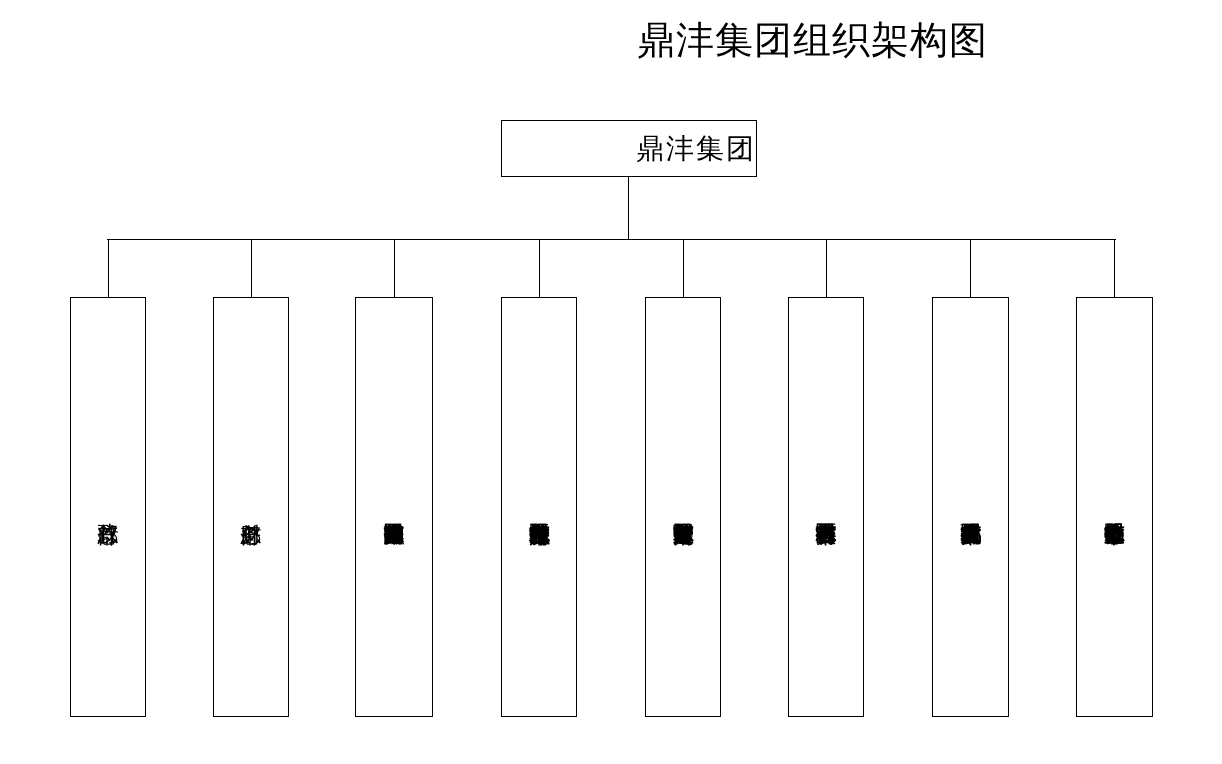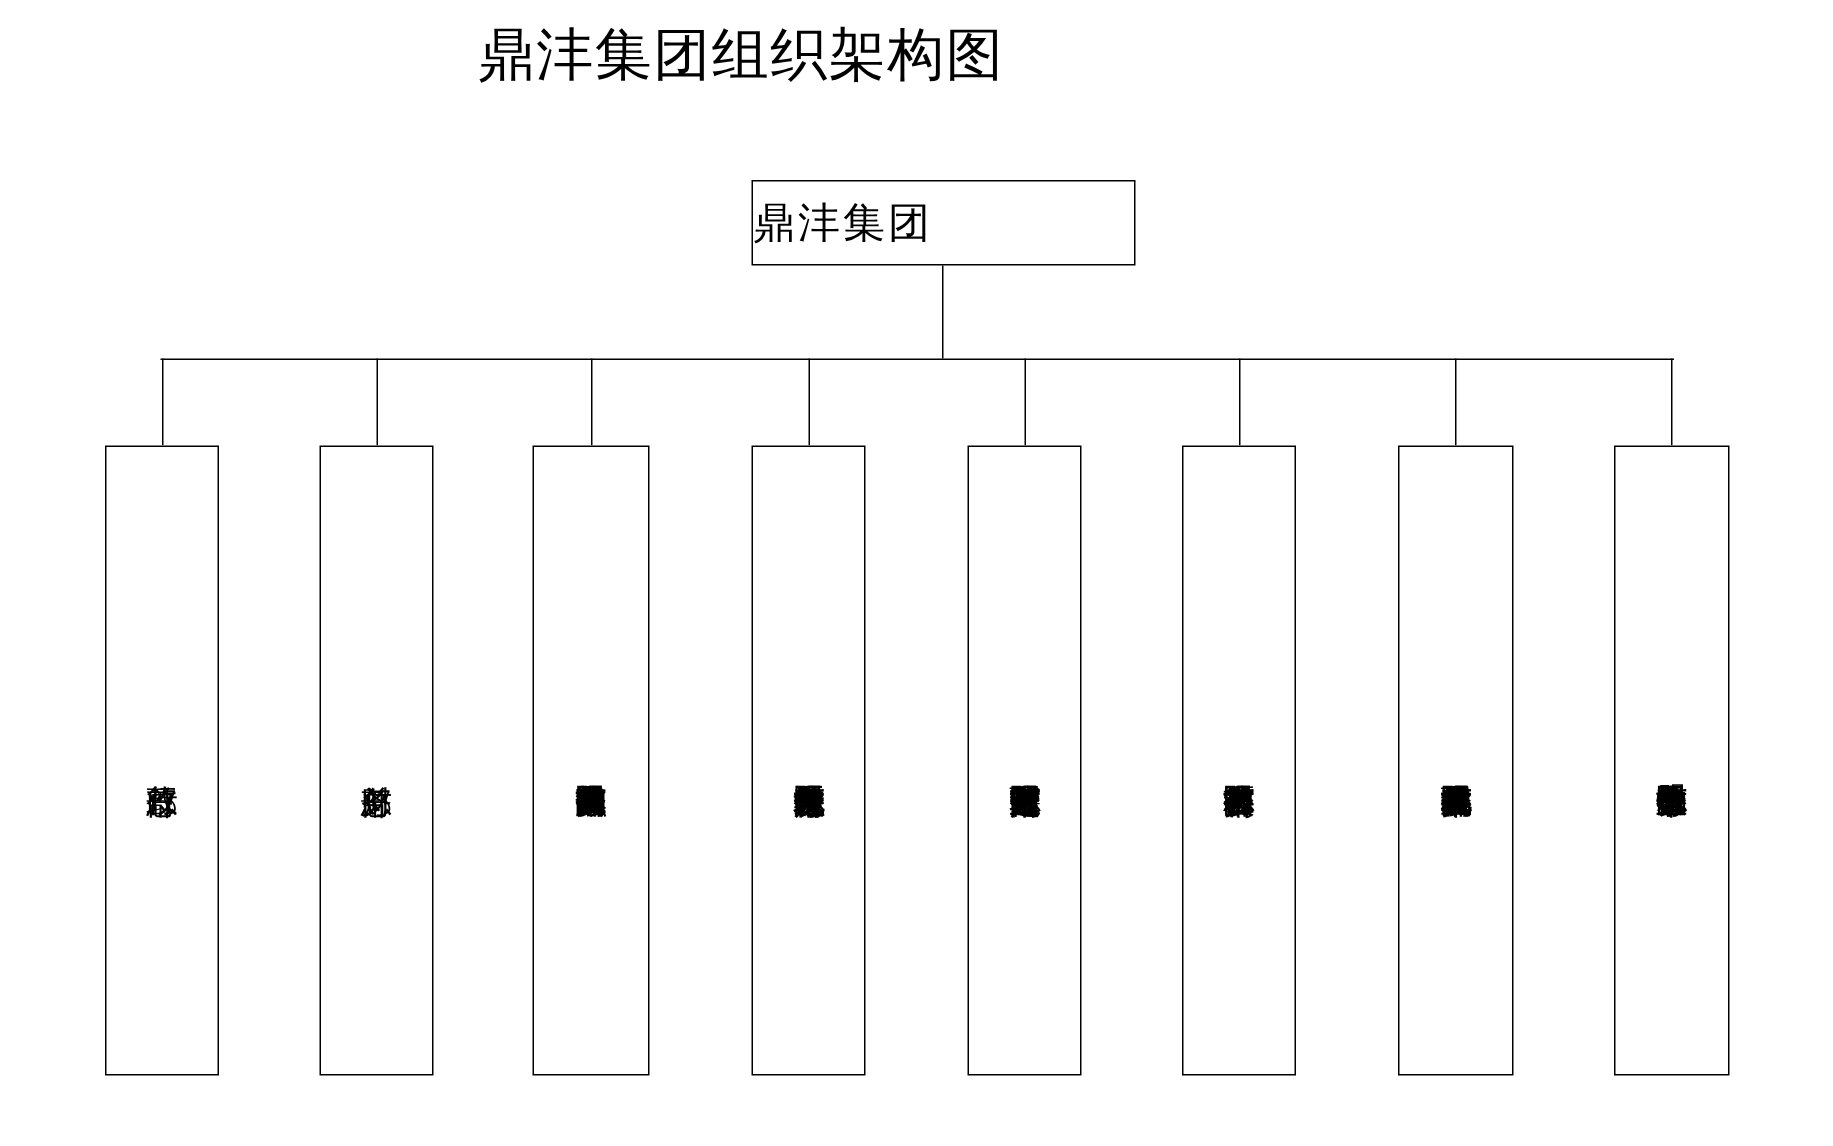--- a/index.html
+++ b/index.html
@@ -21,45 +21,45 @@
     height: 764px;
     background: #ffffff;
   }
 
   
   .chart-title {
     position: absolute;
     left: 0;
     top: 16px;
     width: 988px;
-    text-align: center;
+    text-align: right;
     font-size: 38px;
     line-height: 48px;
     letter-spacing: 1px;
-    font-family: Liberation Mono, monospace;
+    font-family: Liberation Sans, sans-serif;
     color: #000000;
     white-space: nowrap;
   }
 
   
   .node-box {
     position: absolute;
     box-sizing: border-box;
     border: 1px solid #000000;
     background: #ffffff;
   }
 
   .root-box {
     left: 501px;
     top: 120px;
     width: 256px;
     height: 57px;
     display: flex;
     align-items: center;
-    justify-content: flex-start;
+    justify-content: flex-end;
   }
   .root-label {
     font-size: 28px;
     line-height: 32px;
     letter-spacing: 2px;
     white-space: nowrap;
     font-family: "DejaVu Serif", "Liberation Serif", serif;
   }
 
   .child-box {

